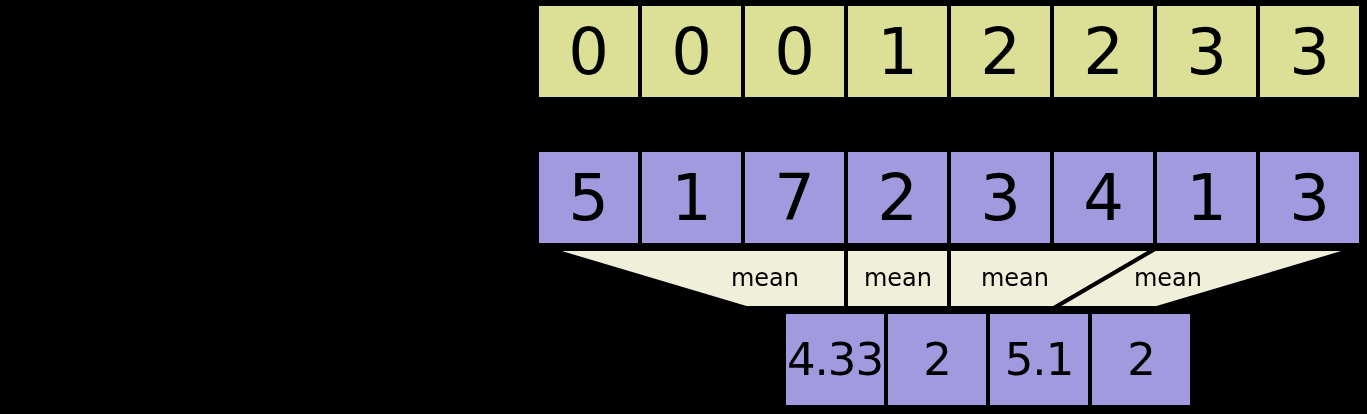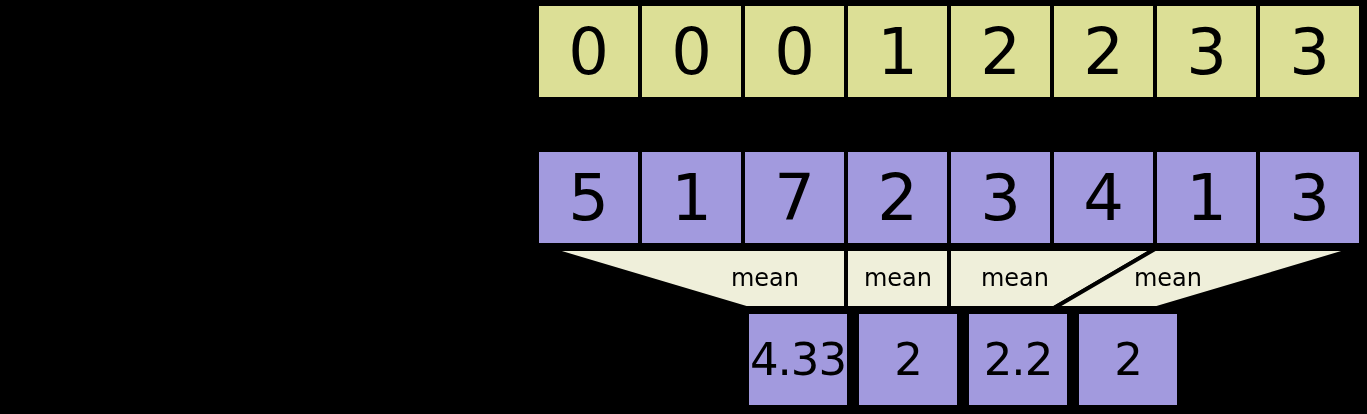--- a/index.html
+++ b/index.html
@@ -19,21 +19,21 @@
     display:flex;align-items:center;justify-content:center;
     color:var(--line,#000);
     font-size:64px;
     line-height:1;
   }
   .cell:first-child{margin-left:0;}
   .idx .cell{background:var(--yellow,#dcdf96);}
   .val .cell{background:var(--purple,#a29ade);}
   #index-row{left:535px;top:2px;}
   #input-row{left:535px;top:148px;}
-  #output-row{left:745px;top:310px;gap:8px;}
+  #output-row{left:782px;top:310px;}
   #output-row .cell{width:106px;font-size:45px;letter-spacing:-1px;}
   #funnel-svg{position:absolute;left:535px;top:247px;width:830px;height:64px;}
   #funnel-svg polygon{fill:var(--cream,#efefda);stroke:var(--line,#000);stroke-width:4;}
   .mean-label{
     position:absolute;
     transform:translate(-50%,-50%);
     font-size:24px;color:var(--line,#000);
     white-space:nowrap;
   }
   #mean-1{left:765px;top:278px;}
@@ -75,17 +75,17 @@
     <polygon points="620,2 820,2 622,61 519,61"></polygon>
   </svg>
   <div class="mean-label" id="mean-1">mean</div>
   <div class="mean-label" id="mean-2">mean</div>
   <div class="mean-label" id="mean-3">mean</div>
   <div class="mean-label" id="mean-4">mean</div>
 
   <div class="row val" id="output-row">
     <div class="cell">4.33</div>
     <div class="cell">2</div>
-    <div class="cell">2.2</div>
+    <div class="cell">5.1</div>
     <div class="cell">2</div>
   </div>
 
 </div>
 
 </body></html>

